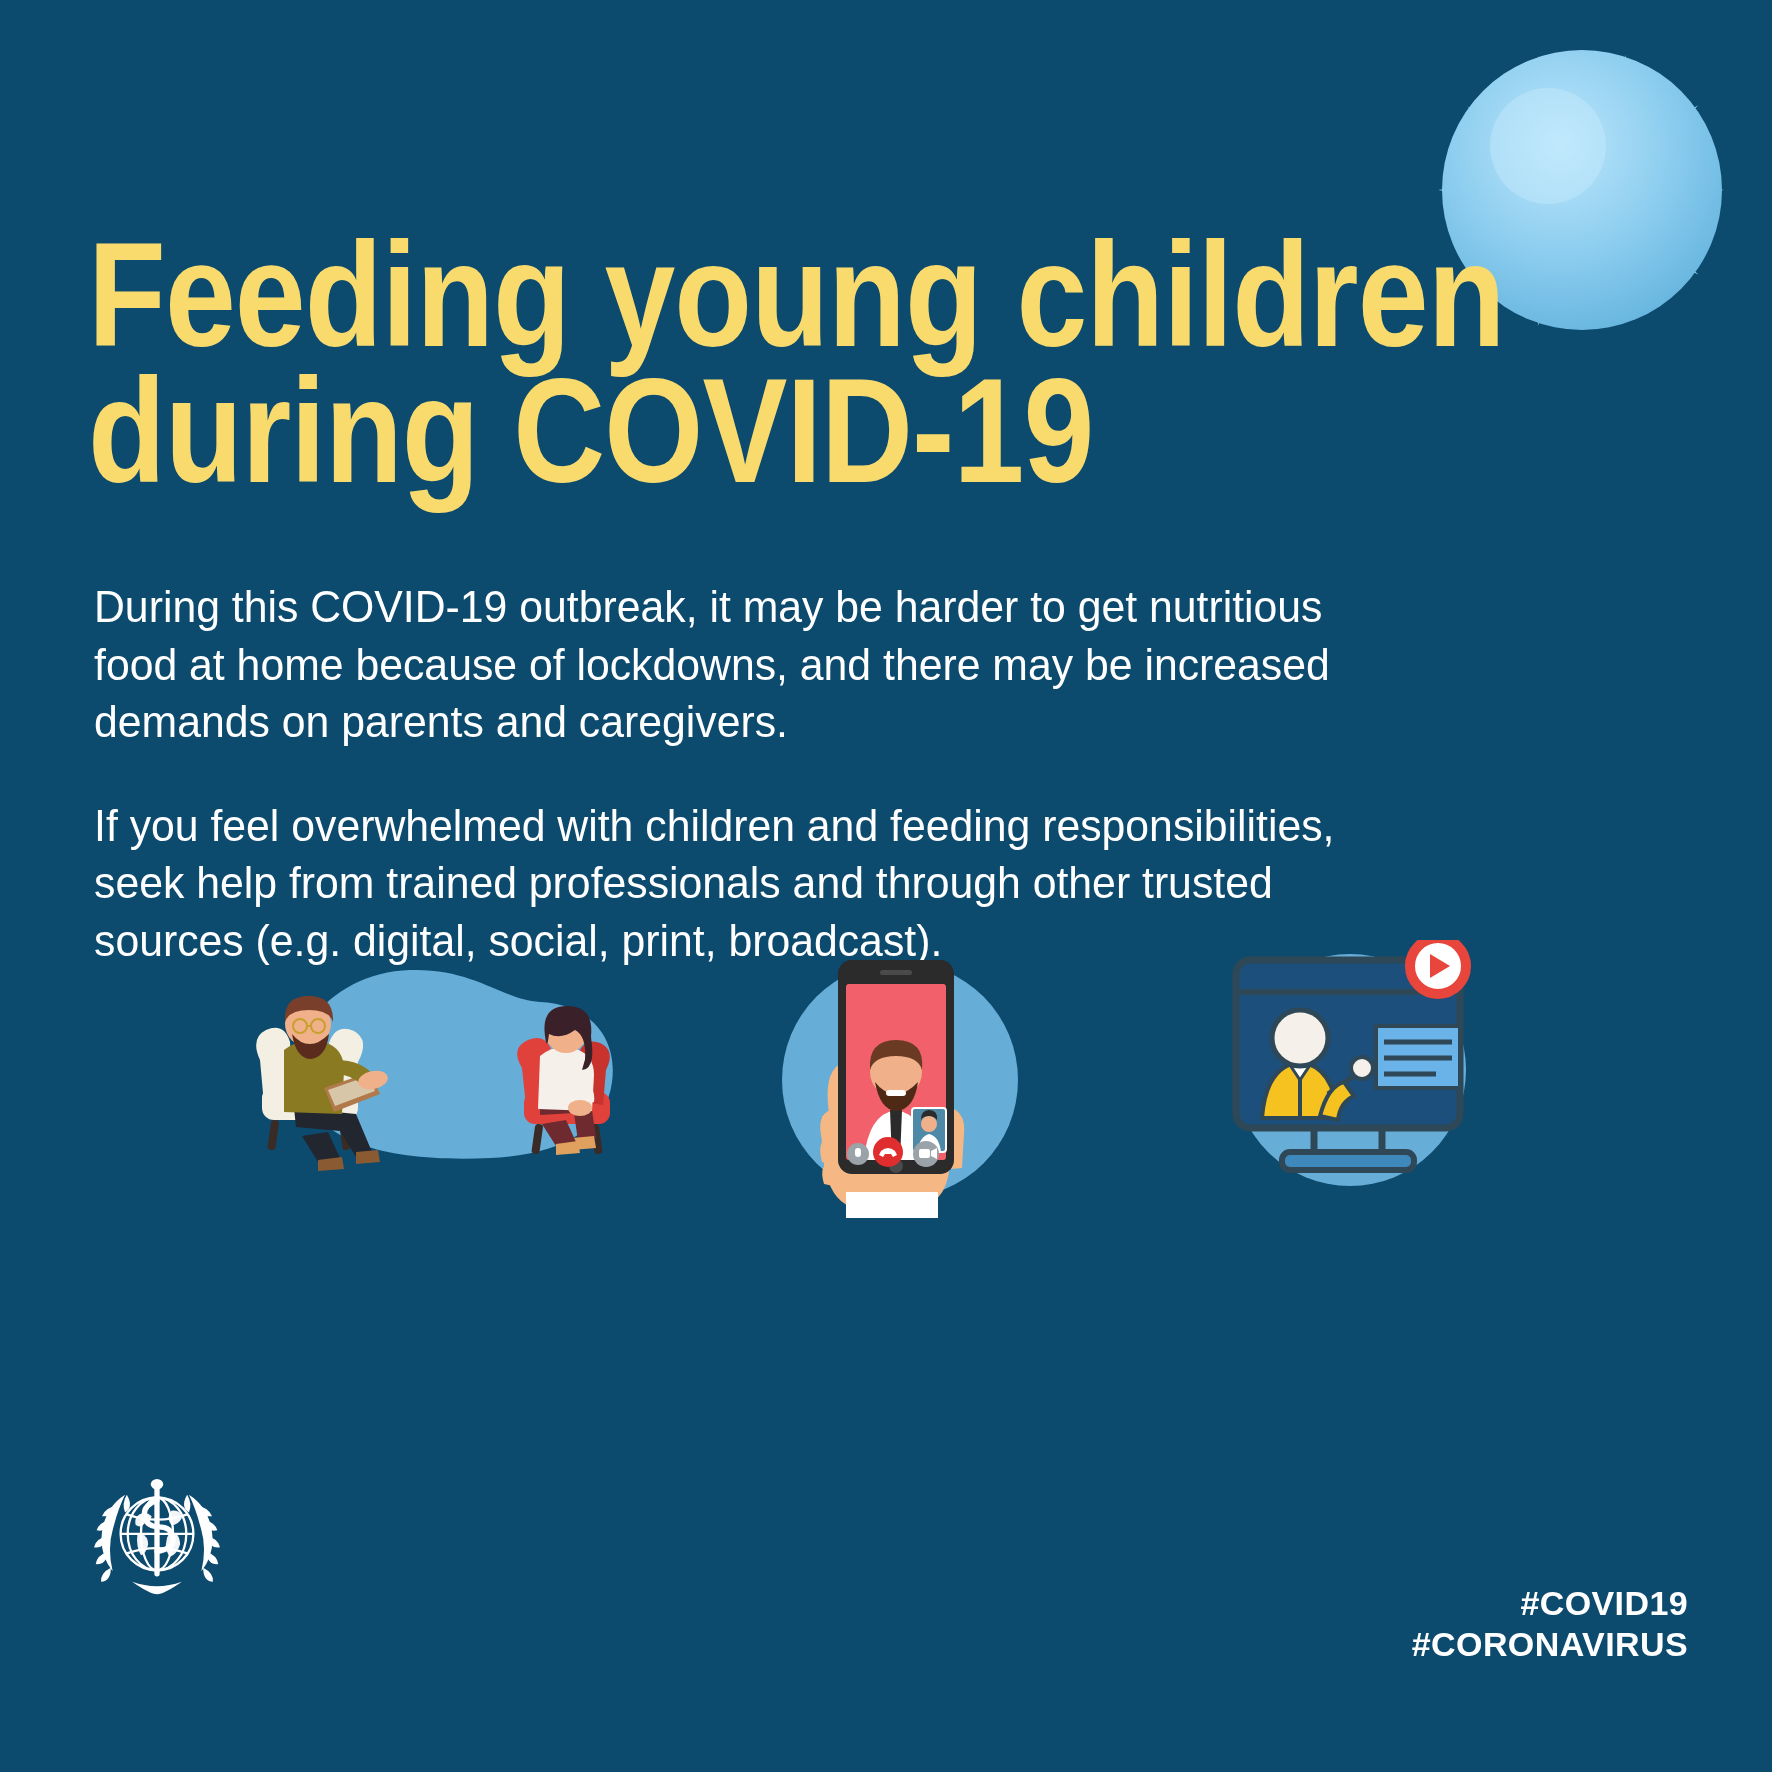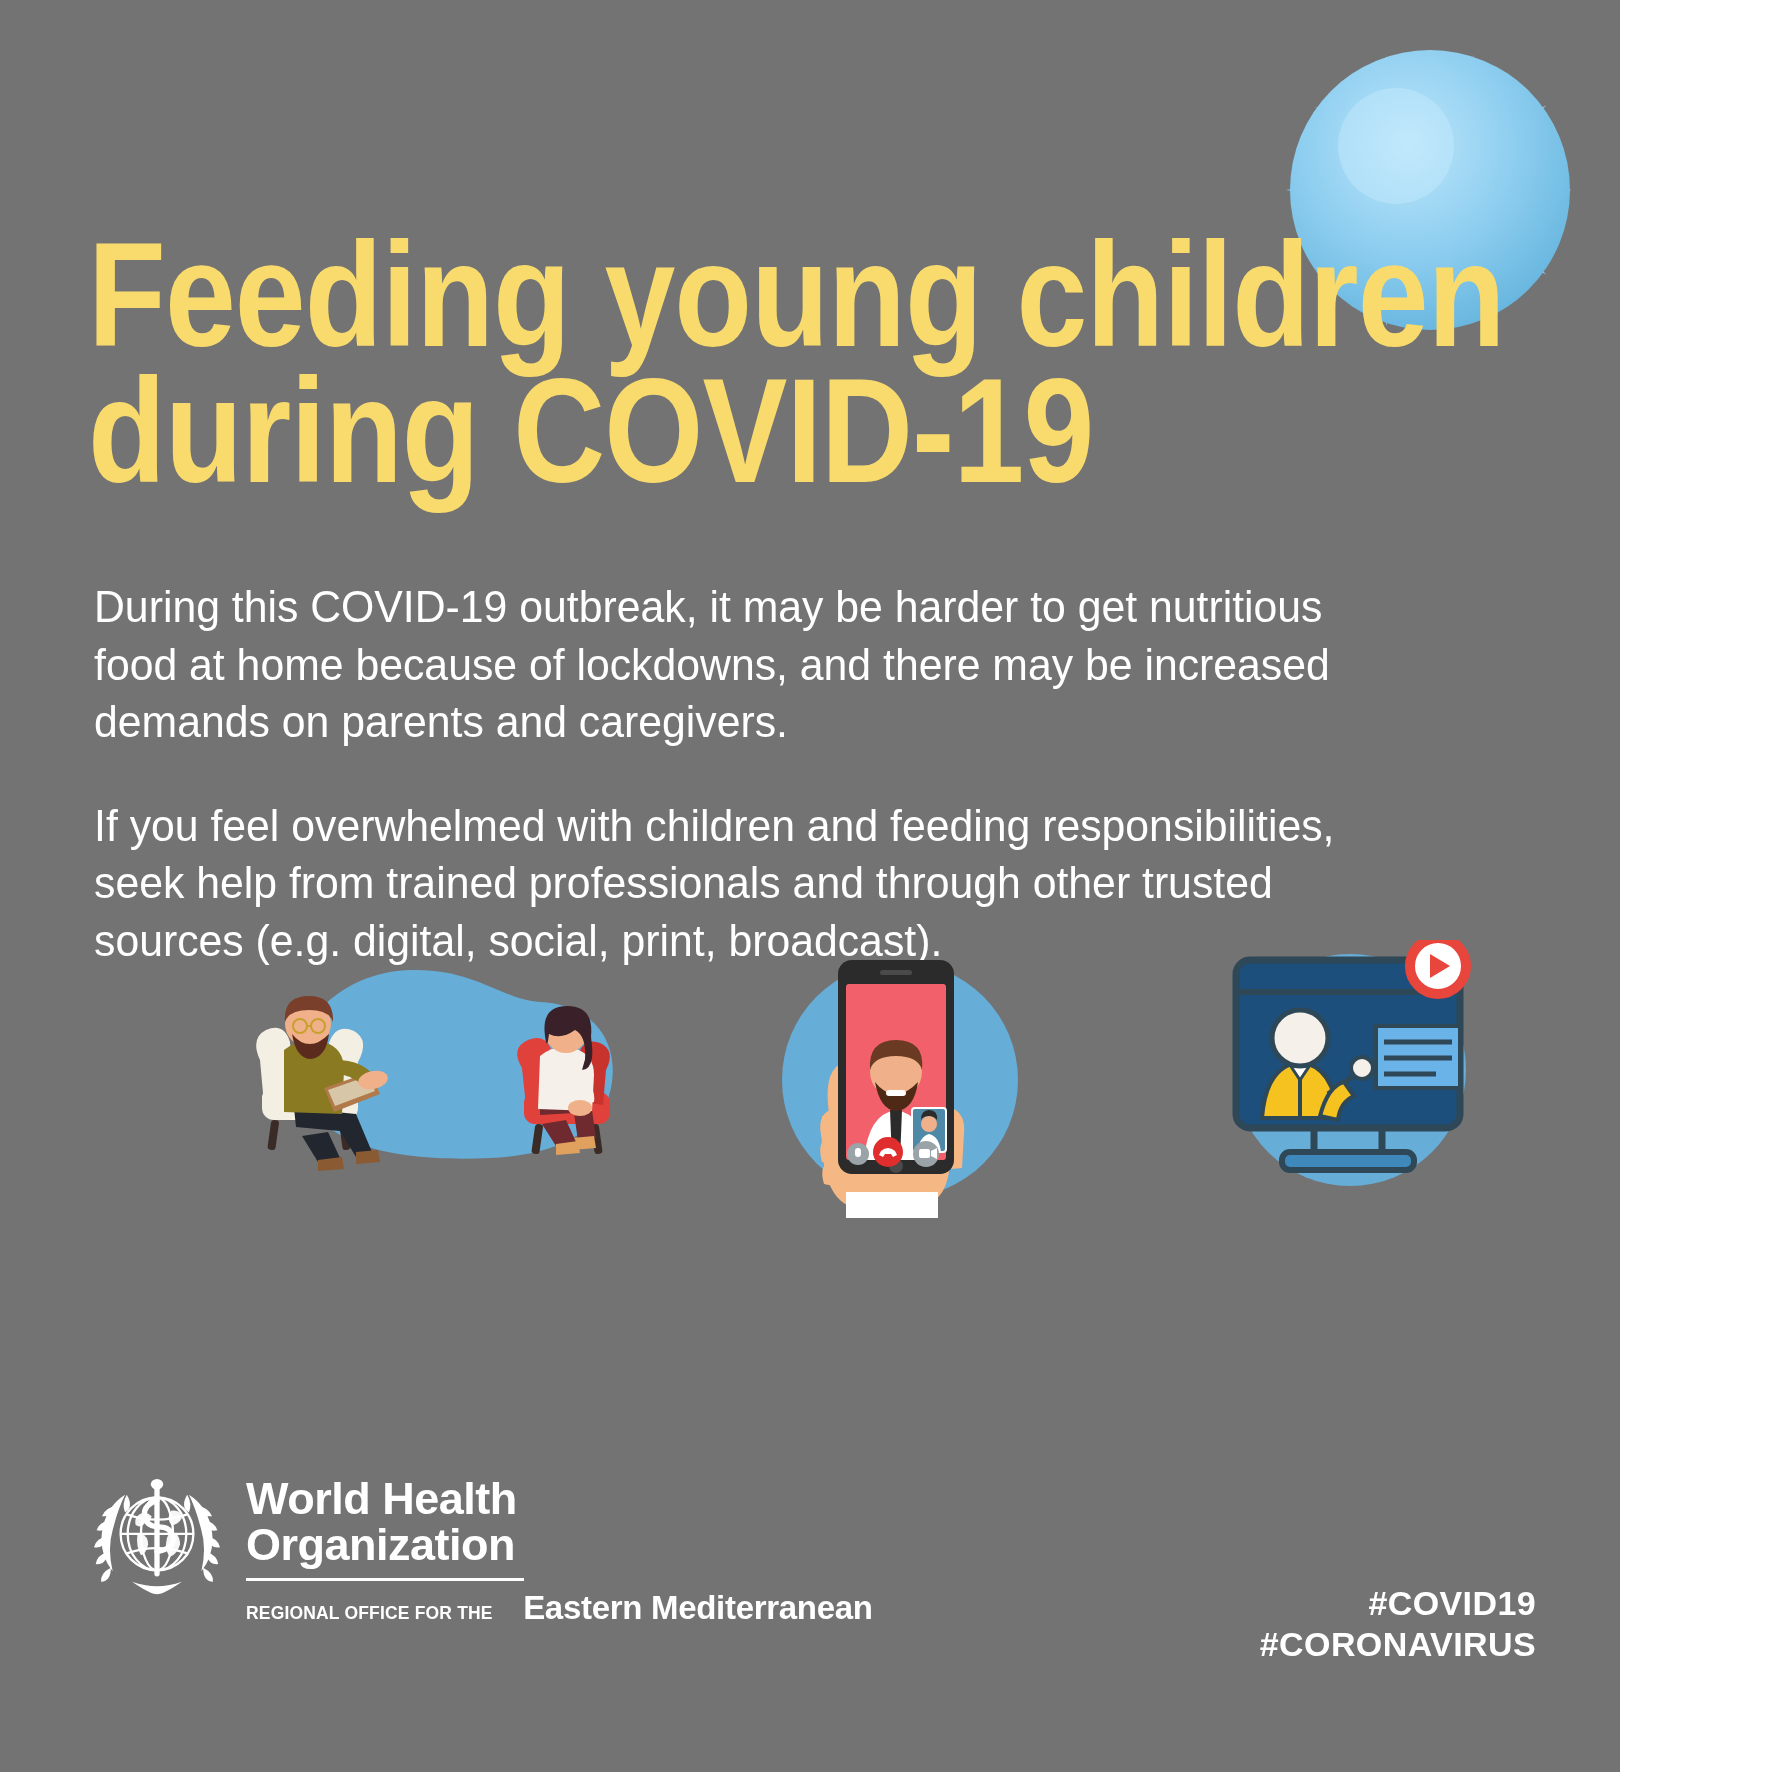--- a/index.html
+++ b/index.html
@@ -2,23 +2,23 @@
 <html><head>
 <meta charset="utf-8">
 <style>
   html, body {
     margin: 0;
     padding: 0;
     background: #ffffff;
   }
   #poster {
     position: relative;
-    width: 1620px;
+    width: 1772px;
     height: 1772px;
-    background: #737373;
+    background: #0c4a6e;
     overflow: hidden;
     font-family: "Liberation Sans", sans-serif;
   }
 
   
   #virus {
     position: absolute;
     top: -110px;
     right: -120px;
     width: 640px;
@@ -365,29 +365,20 @@
         <path d="M46,28 q-6,10 -2,20 q10,-6 2,-20 Z"></path>
       </g>
 
       <path d="M52,126 q28,10 56,0 q-20,14 -28,14 q-8,0 -28,-14 Z" fill="#ffffff"></path>
 
       <rect x="77" y="16" width="6" height="104" rx="3" fill="#ffffff"></rect>
       <ellipse cx="80" cy="16" rx="7" ry="6" fill="#ffffff"></ellipse>
       <path d="M80,34 q-16,6 -14,18 q2,12 16,12 q14,0 16,12 q2,12 -18,16" fill="none" stroke="#ffffff" stroke-width="6" stroke-linecap="round"></path>
     </svg>
 
-    <div id="who-wordmark">
-      <span class="who-line">World Health</span>
-      <span class="who-line">Organization</span>
-      <div id="who-rule"></div>
-      <div id="who-region">
-        <span class="region-pre">REGIONAL OFFICE FOR THE</span>
-        <span class="region-name">Eastern Mediterranean</span>
-      </div>
-    </div>
   </div>
 
   <div id="hashtags">
     <span>#COVID19</span>
     <span>#CORONAVIRUS</span>
   </div>
 
 </div>
 
 </body></html>

